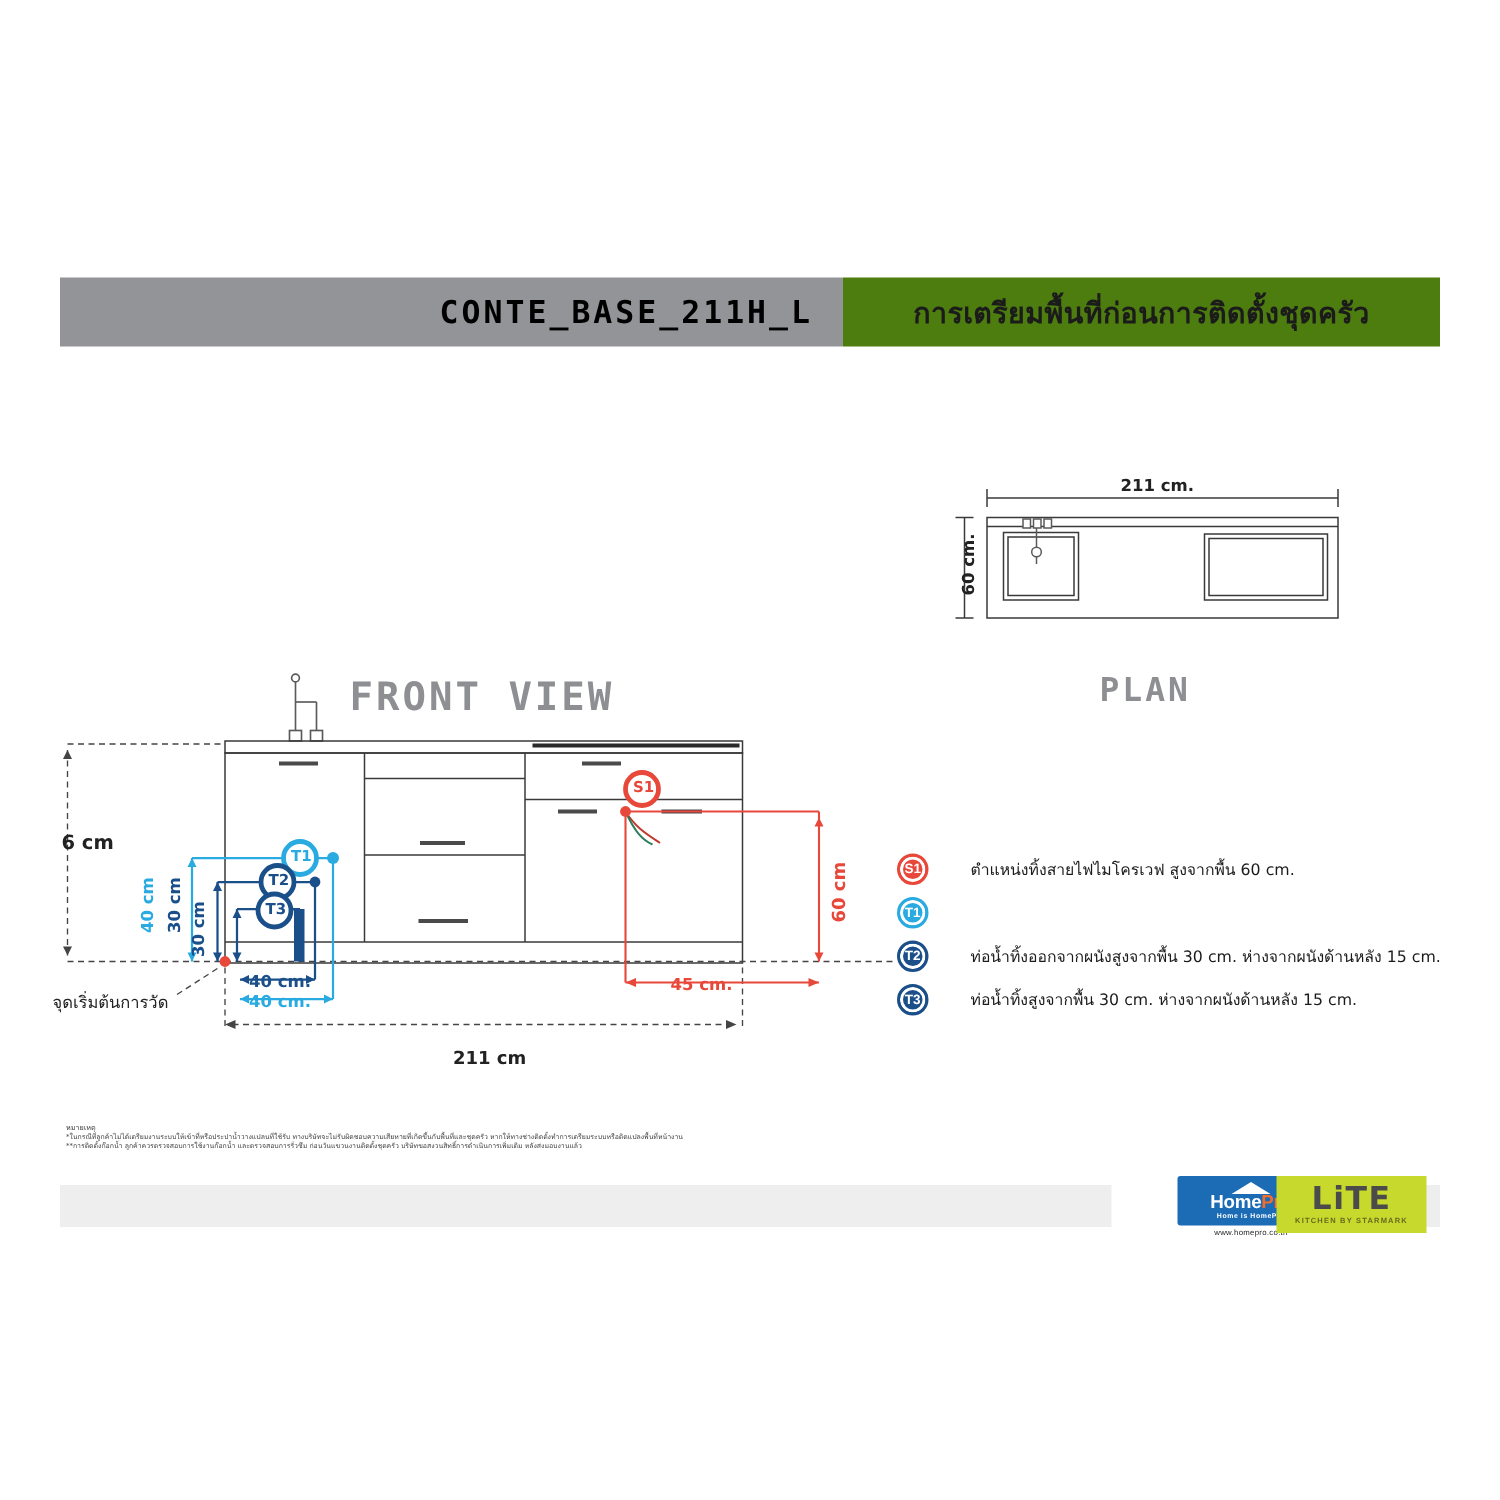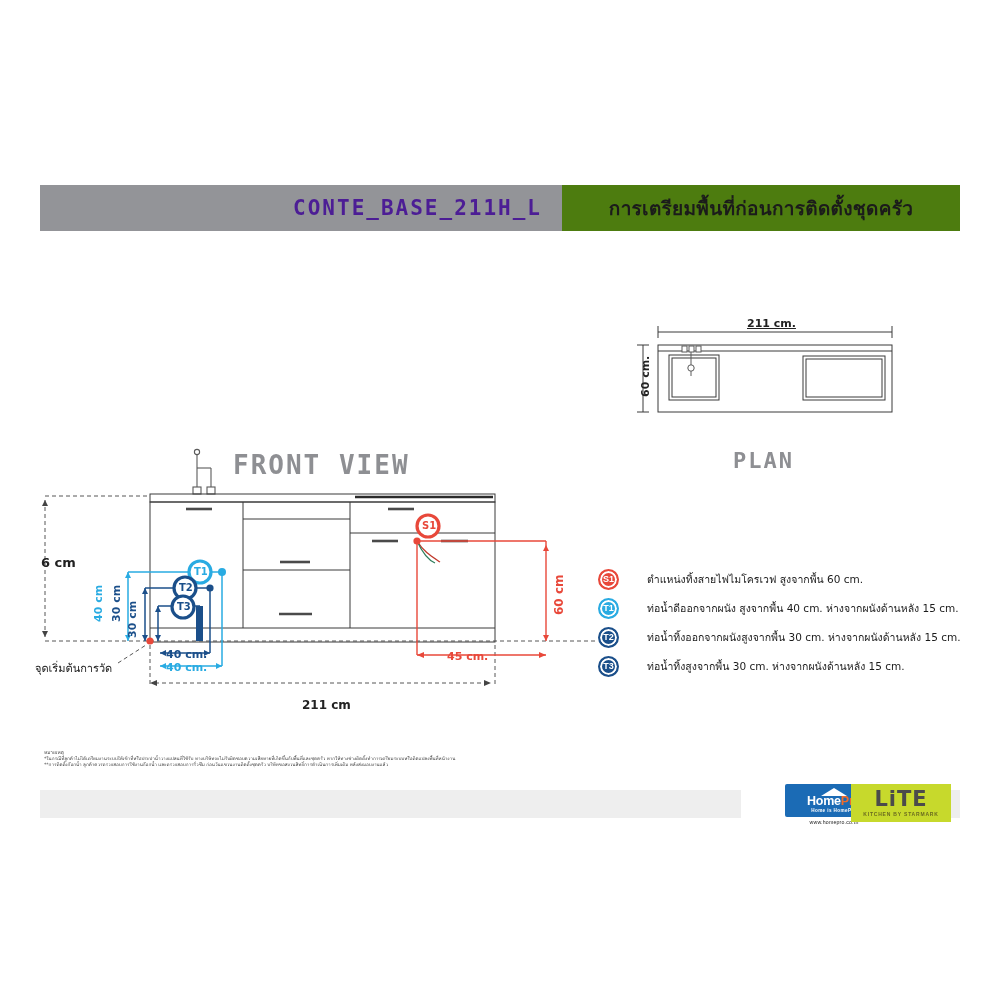--- a/index.html
+++ b/index.html
@@ -12,21 +12,21 @@
   }
   .page{position:absolute;left:0;top:0;width:1000px;height:1000px;}
 
   
   .header{position:absolute;left:40px;top:185px;width:920px;height:46px;display:flex;}
   .header-left{
     flex:0 0 522px;background:#939498;display:flex;align-items:center;justify-content:flex-end;
     padding-right:20px;box-sizing:border-box;
   }
   .header-left .code{
-    color:#4c1d95;font-size:21px;letter-spacing:2.0px;font-weight:bold;
+    color:#000000;font-size:21px;letter-spacing:2.0px;font-weight:bold;
     font-family:"DejaVu Sans Mono","Liberation Mono",monospace;
   }
   .header-right{
     flex:1;background:#4d7c0f;display:flex;align-items:center;justify-content:center;
   }
   .header-right .thai{
     color:#1b1b1b;font-size:19px;font-weight:bold;letter-spacing:.3px;
     font-family:"DejaVu Sans","Liberation Sans",sans-serif;
   }
 
@@ -136,21 +136,21 @@
 
     <g stroke="#5a5a5a" fill="#ffffff" stroke-width="1">
       <rect x="682" y="346" width="5" height="6"></rect>
       <rect x="689" y="346" width="5" height="6"></rect>
       <rect x="696" y="346" width="5" height="6"></rect>
       <line x1="691" y1="352" x2="691" y2="376"></line>
       <circle cx="691" cy="368" r="3.2"></circle>
     </g>
   </svg>
 
-  <div class="lbl c-black" style="left:747px;top:317px;font-size:11px;font-weight:bold;text-decoration:underline;">211 cm.</div>
+  <div class="lbl c-black" style="left:747px;top:317px;font-size:11px;font-weight:bold;">211 cm.</div>
   <div class="lbl c-black rot" style="left:639px;top:397px;font-size:11px;font-weight:bold;">60 cm.</div>
   <div class="view-title" style="left:733px;top:448px;font-size:22px;letter-spacing:2px;">PLAN</div>
 
   <svg width="1000" height="1000" viewBox="0 0 1000 1000">
 
     <g stroke="#5a5a5a" fill="#ffffff" stroke-width="1.1">
       <line x1="197" y1="452" x2="197" y2="487"></line>
       <circle cx="197" cy="452" r="2.6"></circle>
       <rect x="193" y="487" width="8" height="7"></rect>
       <line x1="211" y1="468" x2="211" y2="487"></line>
@@ -287,21 +287,20 @@
 
   <div class="lbl c-black" style="left:35px;top:659px;font-size:11px;">จุดเริ่มต้นการวัด</div>
 
   <div class="legend">
     <div class="legend-row">
       <span class="legend-badge badge-s1">S1</span>
       <span class="legend-text">ตำแหน่งทิ้งสายไฟไมโครเวฟ สูงจากพื้น 60 cm.</span>
     </div>
     <div class="legend-row">
       <span class="legend-badge badge-t1">T1</span>
-      <span class="legend-text">ท่อน้ำดีออกจากผนัง สูงจากพื้น 40 cm. ห่างจากผนังด้านหลัง 15 cm.</span>
     </div>
     <div class="legend-row">
       <span class="legend-badge badge-t2">T2</span>
       <span class="legend-text">ท่อน้ำทิ้งออกจากผนังสูงจากพื้น 30 cm. ห่างจากผนังด้านหลัง 15 cm.</span>
     </div>
     <div class="legend-row">
       <span class="legend-badge badge-t3">T3</span>
       <span class="legend-text">ท่อน้ำทิ้งสูงจากพื้น 30 cm. ห่างจากผนังด้านหลัง 15 cm.</span>
     </div>
   </div>

